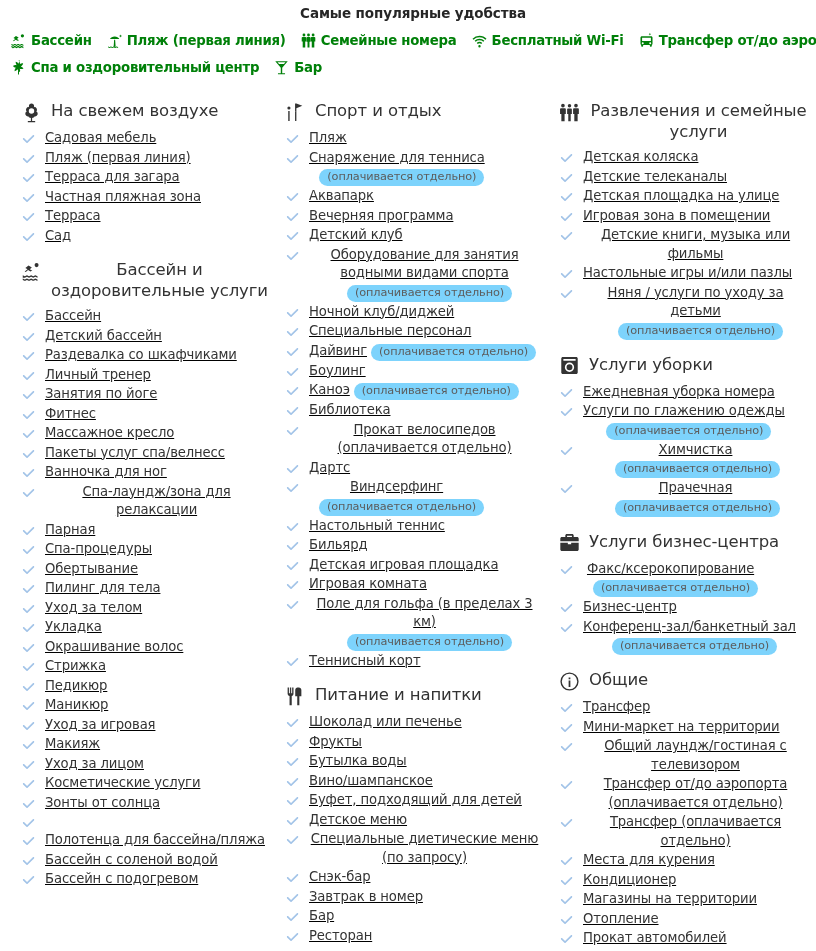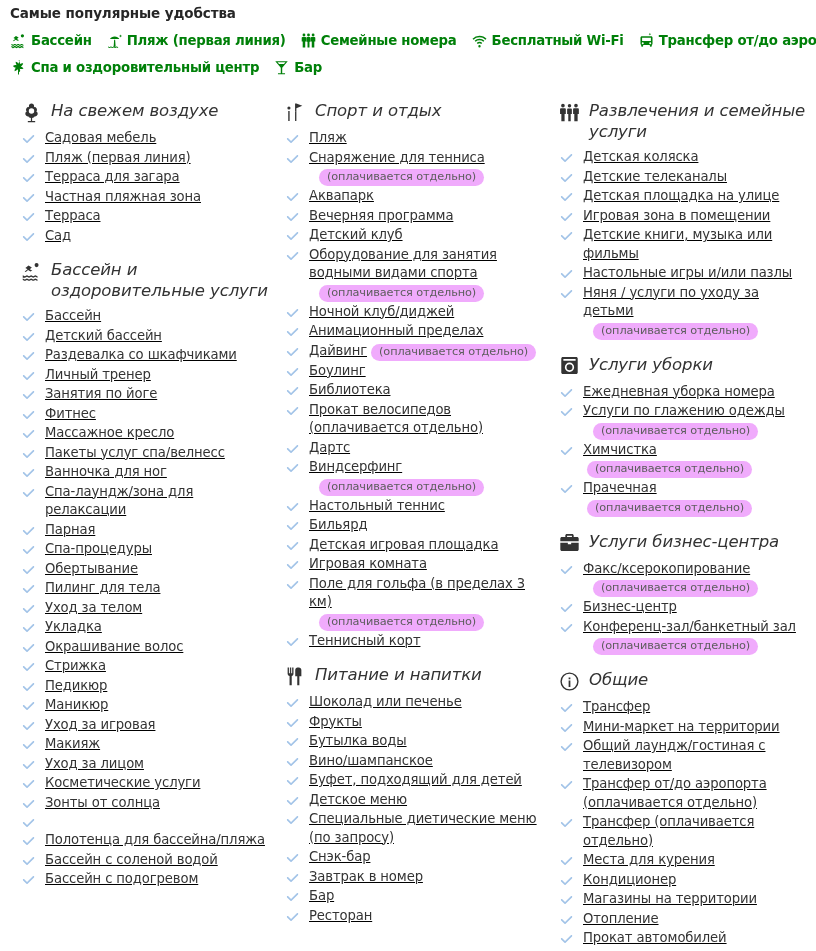--- a/index.html
+++ b/index.html
@@ -4,21 +4,21 @@
 <title>Удобства</title>
 <style>
   * { box-sizing: border-box; }
   html, body {
     margin: 0; padding: 0;
     width: 816px; height: 951px;
     background: #ffffff;
     font-family: "DejaVu Sans", "Liberation Sans", sans-serif;
     overflow: hidden;
   }
-  .page { width: 816px; height: 951px; position: relative; padding: 0; }
+  .page { width: 816px; height: 951px; position: relative; padding: 0; text-align: center; }
 
   
   .popular-title {
     font-size: 13.5px;
     font-weight: bold;
     color: #262626;
     padding: 5px 0 0 10px;
     letter-spacing: -0.1px;
   }
   .popular-rows { padding: 11px 0 0 10px; }
@@ -57,21 +57,20 @@
   .col { width: 272px; flex: 0 0 272px; padding-right: 8px; }
   .col.c1 { padding-left: 20px; width: 276px; flex: 0 0 276px; }
   .col.c2 { padding-left: 8px; width: 272px; flex: 0 0 272px; }
   .col.c3 { padding-left: 10px; width: 268px; flex: 0 0 268px; }
 
   .group { margin-bottom: 14px; }
   .group-head {
     display: flex;
     align-items: flex-start;
     margin-bottom: 6px;
-    font-style: italic;
   }
   .group-head .gico {
     width: 22px; height: 22px;
     flex: 0 0 22px;
     margin-right: 9px;
     margin-top: 1px;
     display: inline-flex;
     align-items: center;
     justify-content: center;
     color: #333333;
@@ -100,21 +99,21 @@
   }
   .item .chk svg { display: block; }
   .item-text {
     font-size: 13.2px;
     line-height: 18.5px;
     color: #333333;
     letter-spacing: -0.12px;
   }
   .badge {
     display: inline-block;
-    background: #f0abfc;
+    background: #7dd3fc;
     color: #5c5c5c;
     border-radius: 9px;
     padding: 1px 8px 2px 8px;
     font-size: 11.3px;
     line-height: 14px;
     margin-left: 4px;
     white-space: nowrap;
     letter-spacing: -0.1px;
   }
   .badge.nl { margin-left: 10px; margin-top: 1px; }
@@ -564,37 +563,45 @@
                 </svg>
               </span>
               <div class="item-text"><span>Ночной клуб/диджей</span></div>
             </li>
             <li class="item">
               <span class="chk">
                 <svg width="13" height="13" viewBox="0 0 24 24" fill="#a3c4e8">
                   <path d="M22.2 4.3c-.6-.6-1.6-.6-2.2 0L9.3 14.8 4.2 9.7c-.6-.6-1.6-.6-2.2 0s-.6 1.6 0 2.2l6.2 6.2c.6.6 1.6.6 2.2 0L22.2 6.5c.6-.6.6-1.6 0-2.2z"></path>
                 </svg>
               </span>
-              <div class="item-text"><span>Анимационный пределах</span></div>
+              <div class="item-text"><span>Специальные персонал</span></div>
             </li>
             <li class="item">
               <span class="chk">
                 <svg width="13" height="13" viewBox="0 0 24 24" fill="#a3c4e8">
                   <path d="M22.2 4.3c-.6-.6-1.6-.6-2.2 0L9.3 14.8 4.2 9.7c-.6-.6-1.6-.6-2.2 0s-.6 1.6 0 2.2l6.2 6.2c.6.6 1.6.6 2.2 0L22.2 6.5c.6-.6.6-1.6 0-2.2z"></path>
                 </svg>
               </span>
               <div class="item-text"><span>Дайвинг</span><span class="badge">(оплачивается отдельно)</span></div>
             </li>
             <li class="item">
               <span class="chk">
                 <svg width="13" height="13" viewBox="0 0 24 24" fill="#a3c4e8">
                   <path d="M22.2 4.3c-.6-.6-1.6-.6-2.2 0L9.3 14.8 4.2 9.7c-.6-.6-1.6-.6-2.2 0s-.6 1.6 0 2.2l6.2 6.2c.6.6 1.6.6 2.2 0L22.2 6.5c.6-.6.6-1.6 0-2.2z"></path>
                 </svg>
               </span>
               <div class="item-text"><span>Боулинг</span></div>
+            </li>
+            <li class="item">
+              <span class="chk">
+                <svg width="13" height="13" viewBox="0 0 24 24" fill="#a3c4e8">
+                  <path d="M22.2 4.3c-.6-.6-1.6-.6-2.2 0L9.3 14.8 4.2 9.7c-.6-.6-1.6-.6-2.2 0s-.6 1.6 0 2.2l6.2 6.2c.6.6 1.6.6 2.2 0L22.2 6.5c.6-.6.6-1.6 0-2.2z"></path>
+                </svg>
+              </span>
+              <div class="item-text"><span>Каноэ</span><span class="badge">(оплачивается отдельно)</span></div>
             </li>
             <li class="item">
               <span class="chk">
                 <svg width="13" height="13" viewBox="0 0 24 24" fill="#a3c4e8">
                   <path d="M22.2 4.3c-.6-.6-1.6-.6-2.2 0L9.3 14.8 4.2 9.7c-.6-.6-1.6-.6-2.2 0s-.6 1.6 0 2.2l6.2 6.2c.6.6 1.6.6 2.2 0L22.2 6.5c.6-.6.6-1.6 0-2.2z"></path>
                 </svg>
               </span>
               <div class="item-text"><span>Библиотека</span></div>
             </li>
             <li class="item">

